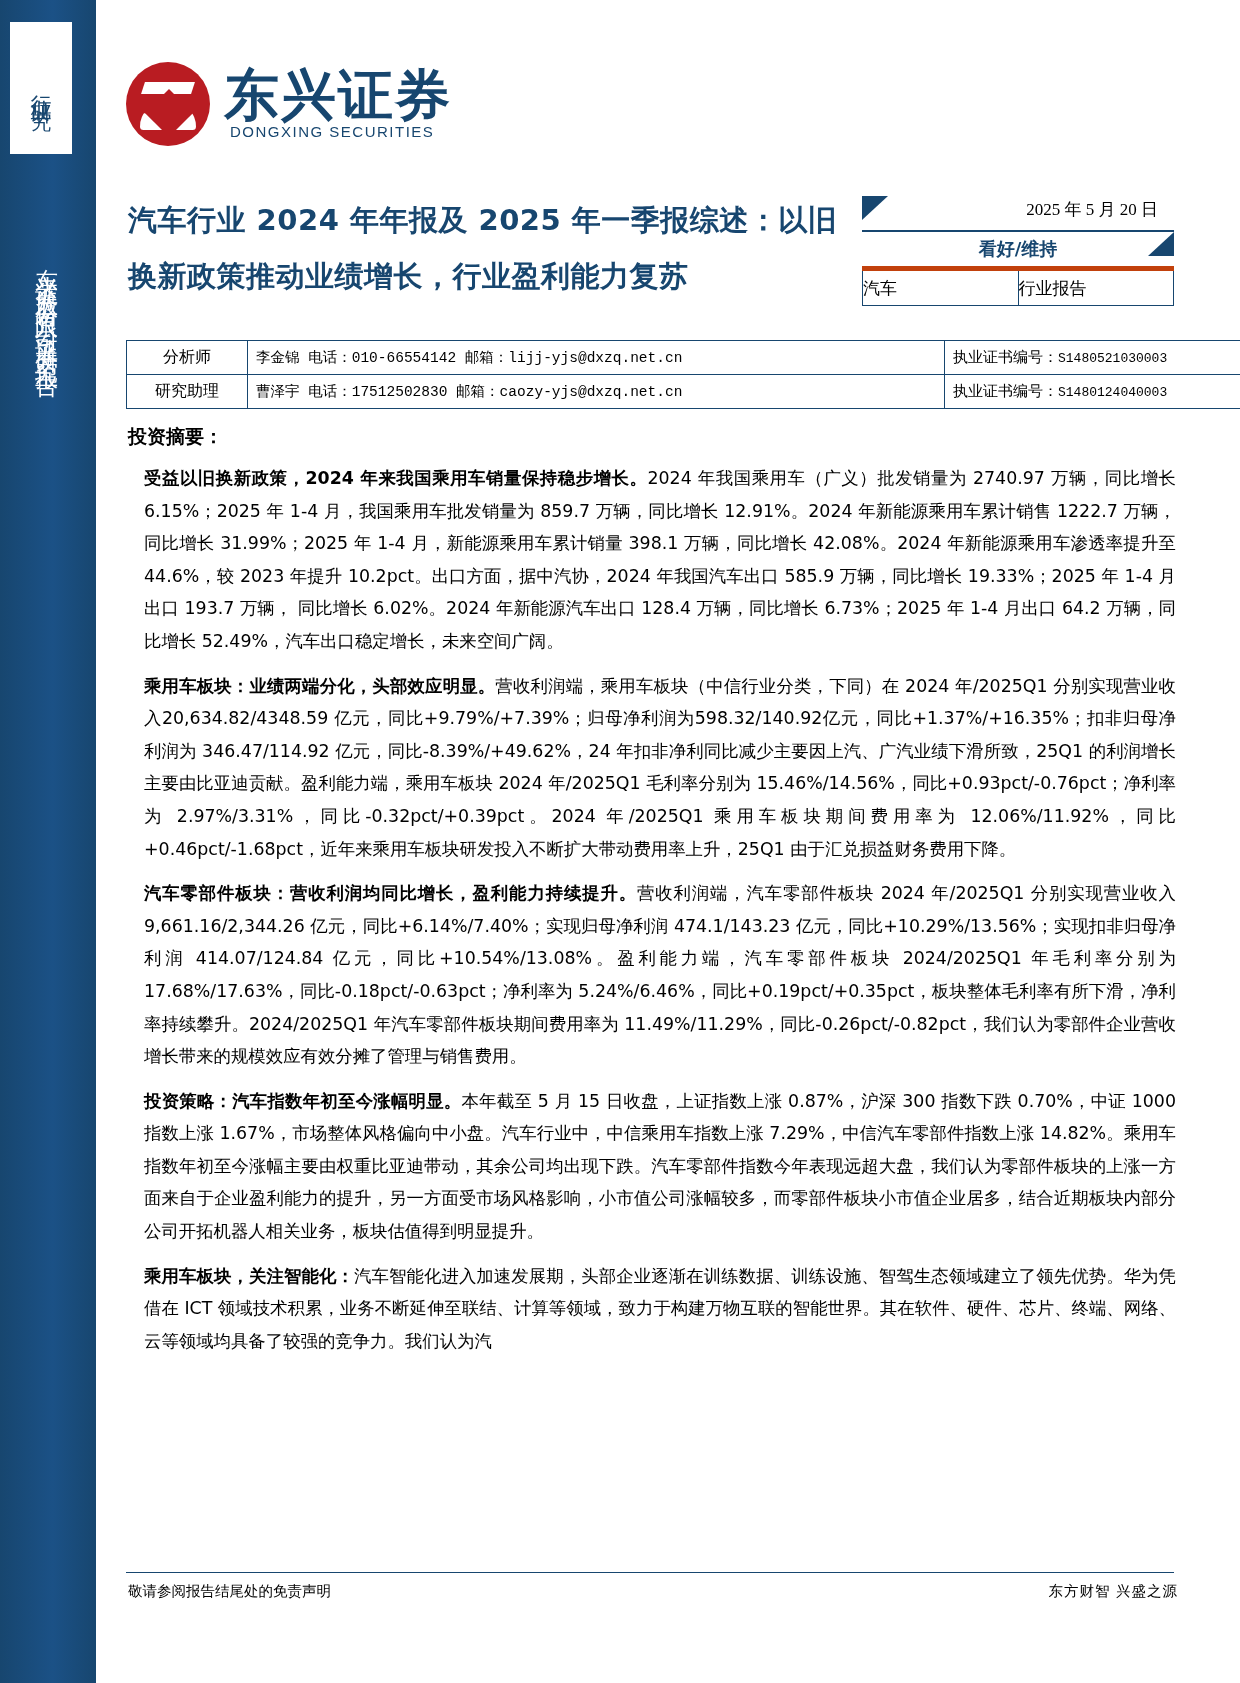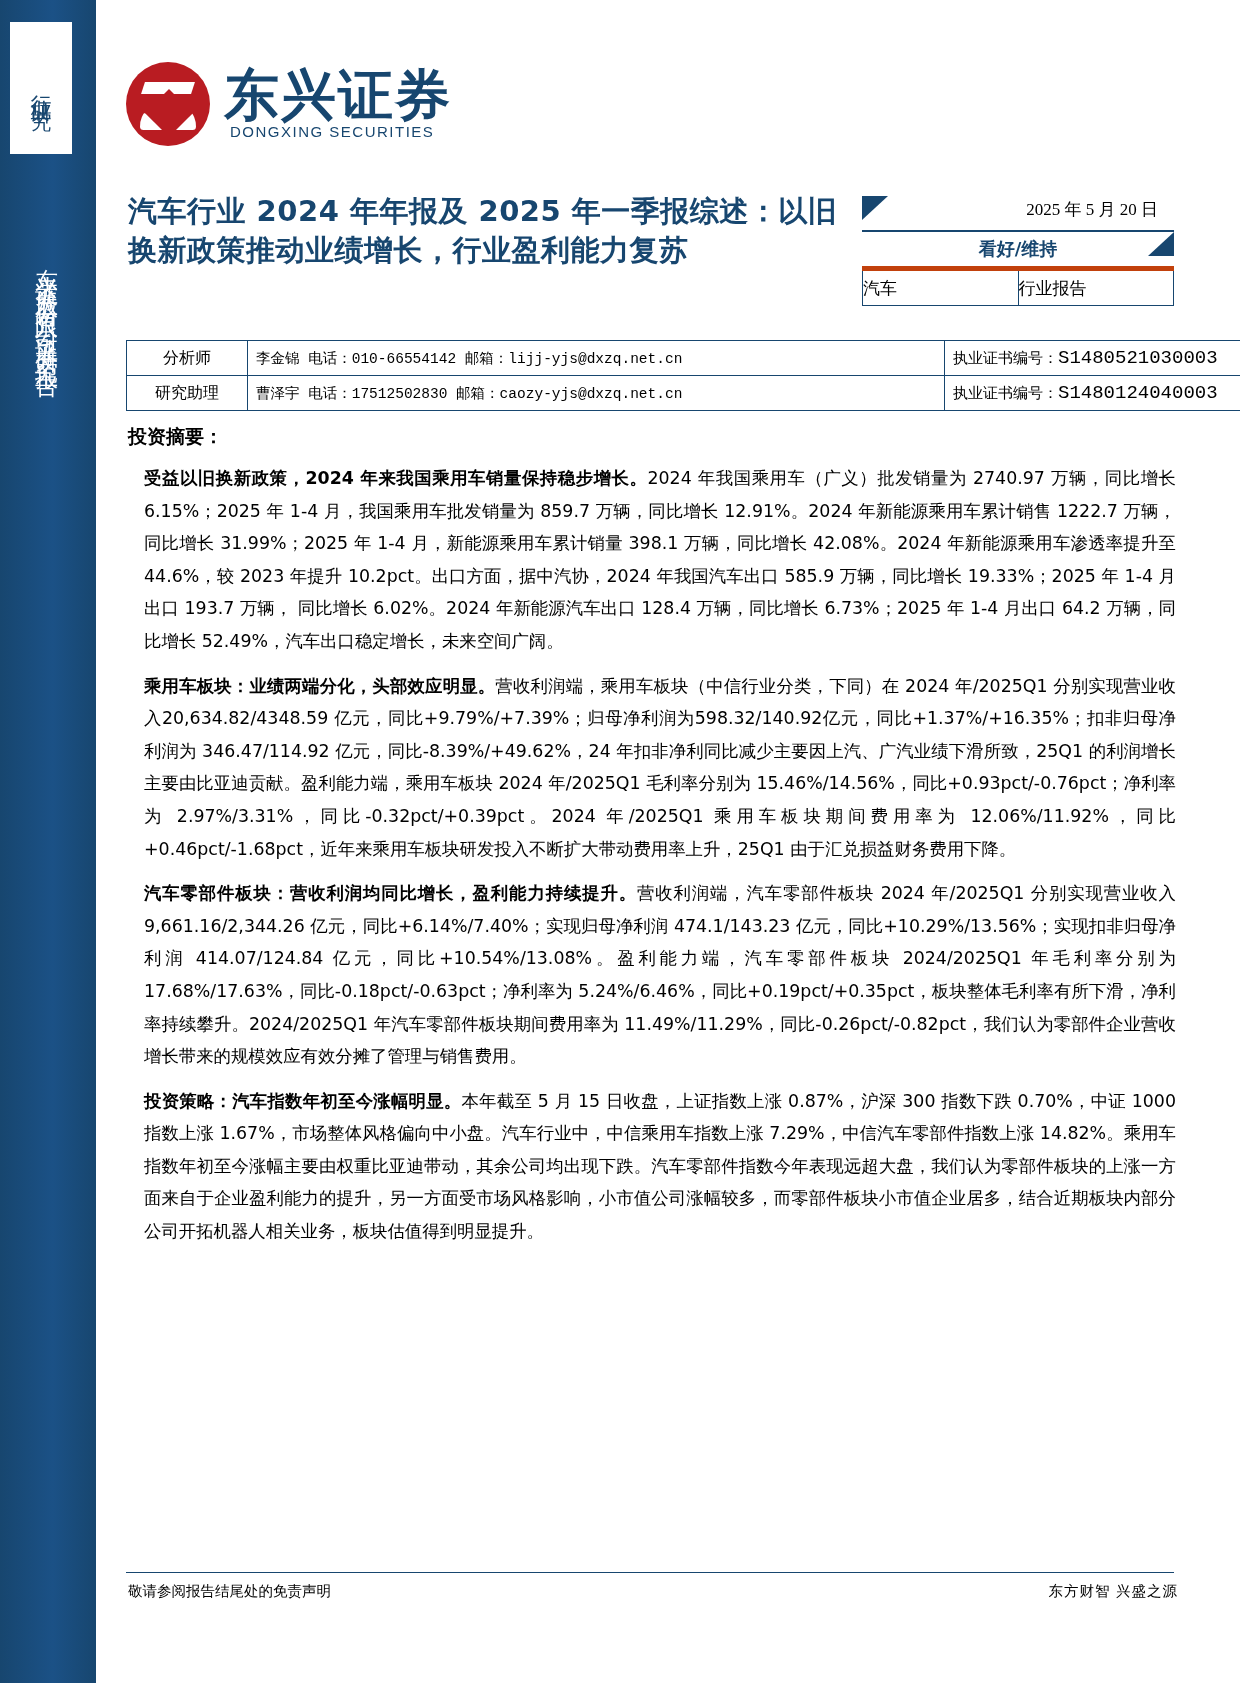--- a/index.html
+++ b/index.html
@@ -142,21 +142,21 @@
     margin-top: 2px;
     margin-left: 6px;
   }
   
   .title {
     position: absolute;
     left: 32px;
     top: 192px;
     width: 720px;
     font-size: 29px;
-    line-height: 39px;
+    line-height: 56px;
     font-weight: bold;
     color: #17466f;
     font-family: "DejaVu Sans", sans-serif;
     letter-spacing: 0.5px;
   }
   
   .info-box {
     position: absolute;
     left: 766px;
     top: 196px;
@@ -249,21 +249,21 @@
     width: 680px;
     font-family: "Liberation Mono", monospace;
     font-size: 14.5px;
   }
   .analyst-table .c-cert {
     font-size: 15px;
     font-family: "DejaVu Sans", sans-serif;
   }
   .analyst-table .c-cert .num {
     font-family: "Liberation Mono", monospace;
-    font-size: 19px;
+    font-size: 13px;
   }
   
   .summary-head {
     position: absolute;
     left: 32px;
     top: 424px;
     font-size: 19px;
     font-weight: bold;
     color: #000;
     font-family: "DejaVu Sans", sans-serif;
@@ -381,20 +381,23 @@
       </p>
       <p>
         <b>乘用车板块：业绩两端分化，头部效应明显。</b><span>营收利润端，乘用车板块（中信行业分类，下同）在 2024 年/2025Q1 分别实现营业收入20,634.82/4348.59 亿元，同比+9.79%/+7.39%；归母净利润为598.32/140.92亿元，同比+1.37%/+16.35%；扣非归母净利润为 346.47/114.92 亿元，同比-8.39%/+49.62%，24 年扣非净利同比减少主要因上汽、广汽业绩下滑所致，25Q1 的利润增长主要由比亚迪贡献。盈利能力端，乘用车板块 2024 年/2025Q1 毛利率分别为 15.46%/14.56%，同比+0.93pct/-0.76pct；净利率为 2.97%/3.31%，同比-0.32pct/+0.39pct。2024 年/2025Q1 乘用车板块期间费用率为 12.06%/11.92%，同比+0.46pct/-1.68pct，近年来乘用车板块研发投入不断扩大带动费用率上升，25Q1 由于汇兑损益财务费用下降。</span>
       </p>
       <p>
         <b>汽车零部件板块：营收利润均同比增长，盈利能力持续提升。</b><span>营收利润端，汽车零部件板块 2024 年/2025Q1 分别实现营业收入 9,661.16/2,344.26 亿元，同比+6.14%/7.40%；实现归母净利润 474.1/143.23 亿元，同比+10.29%/13.56%；实现扣非归母净利润 414.07/124.84 亿元，同比+10.54%/13.08%。盈利能力端，汽车零部件板块 2024/2025Q1 年毛利率分别为 17.68%/17.63%，同比-0.18pct/-0.63pct；净利率为 5.24%/6.46%，同比+0.19pct/+0.35pct，板块整体毛利率有所下滑，净利率持续攀升。2024/2025Q1 年汽车零部件板块期间费用率为 11.49%/11.29%，同比-0.26pct/-0.82pct，我们认为零部件企业营收增长带来的规模效应有效分摊了管理与销售费用。</span>
       </p>
       <p>
         <b>投资策略：汽车指数年初至今涨幅明显。</b><span>本年截至 5 月 15 日收盘，上证指数上涨 0.87%，沪深 300 指数下跌 0.70%，中证 1000 指数上涨 1.67%，市场整体风格偏向中小盘。汽车行业中，中信乘用车指数上涨 7.29%，中信汽车零部件指数上涨 14.82%。乘用车指数年初至今涨幅主要由权重比亚迪带动，其余公司均出现下跌。汽车零部件指数今年表现远超大盘，我们认为零部件板块的上涨一方面来自于企业盈利能力的提升，另一方面受市场风格影响，小市值公司涨幅较多，而零部件板块小市值企业居多，结合近期板块内部分公司开拓机器人相关业务，板块估值得到明显提升。</span>
       </p>
+      <p>
+        <b>乘用车板块，关注智能化：</b><span>汽车智能化进入加速发展期，头部企业逐渐在训练数据、训练设施、智驾生态领域建立了领先优势。华为凭借在 ICT 领域技术积累，业务不断延伸至联结、计算等领域，致力于构建万物互联的智能世界。其在软件、硬件、芯片、终端、网络、云等领域均具备了较强的竞争力。我们认为汽</span>
+      </p>
     </div>
 
     <div class="footer-rule"></div>
     <div class="footer-left">敬请参阅报告结尾处的免责声明</div>
     <div class="footer-right">东方财智 兴盛之源</div>
 
   </div>
 </div>
 
 </body></html>

